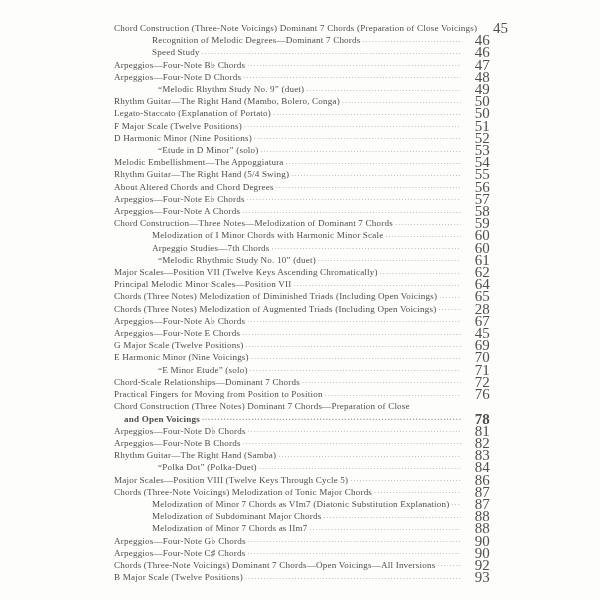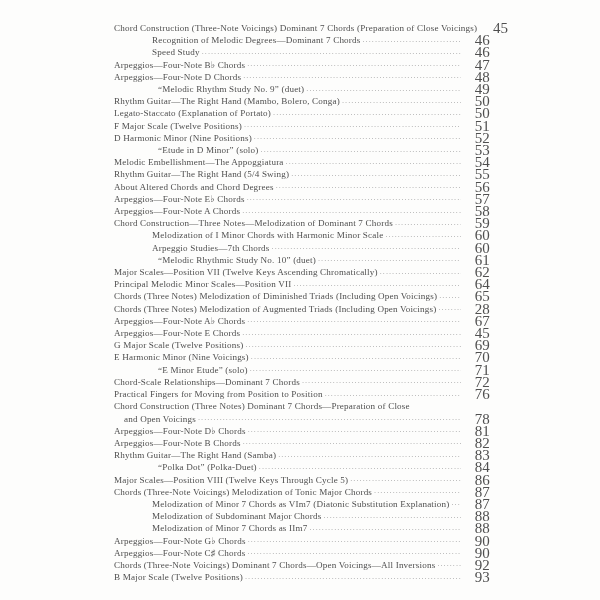--- a/index.html
+++ b/index.html
@@ -72,21 +72,21 @@
     text-align: right;
     padding-left: 5px;
     font-size: 15px;
     color: #4f4f4f;
   }
 
   
   .lvl-0 { padding-left: 0px; }
   .lvl-1 { padding-left: 38px; }
   .lvl-2 { padding-left: 44px; }
-  .lvl-wrap { padding-left: 10px; }
+  .lvl-wrap { padding-left: 10px; font-weight: bold; }
 
   
   .toc-entry.nolead .leader::after { content: ""; }
   .toc-entry.nolead .page-num { visibility: hidden; }
 </style>
 </head>
 <body>
 
 <div id="toc-page">
   <ul class="toc-list">

